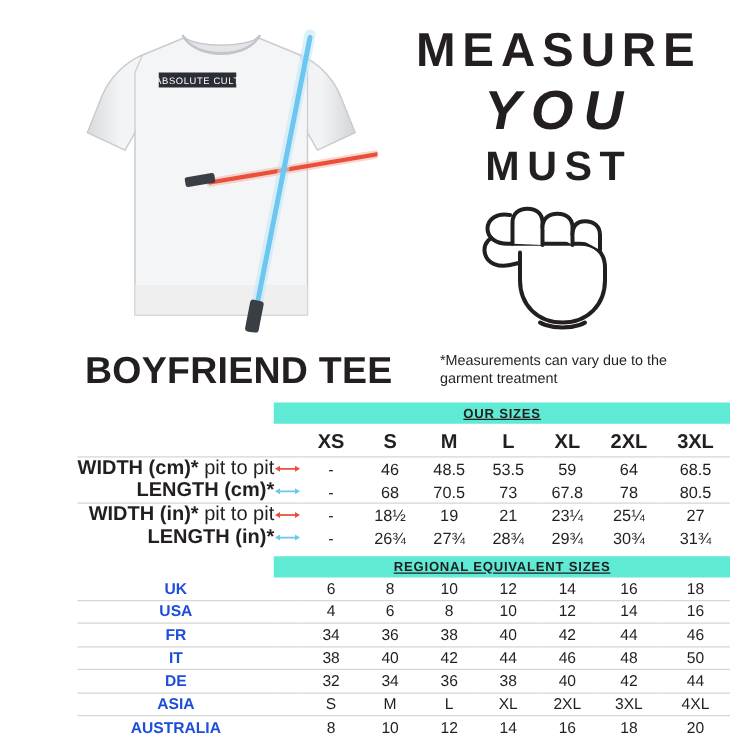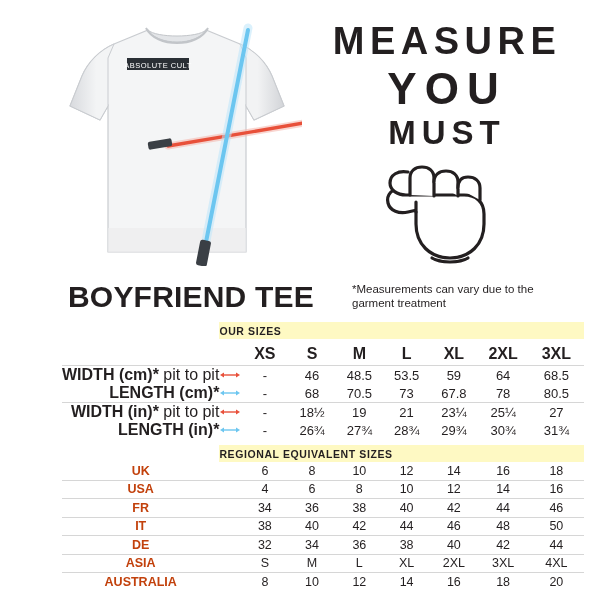--- a/index.html
+++ b/index.html
@@ -45,21 +45,21 @@
     width: 258px;
     text-align: center;
   }
   .headline .ln {
     font-weight: bold;
     color: #231f20;
     line-height: 1.04;
     white-space: nowrap;
   }
   .headline .ln1 { font-size: 38px; letter-spacing: 5.5px; }
-  .headline .ln2 { font-size: 44px; letter-spacing: 8px; margin-top: 4px; }
+  .headline .ln2 { font-size: 44px; letter-spacing: 8px; margin-top: 4px; font-style: italic; }
   .headline .ln3 { font-size: 33px; letter-spacing: 6px; margin-top: 5px; }
 
   .hand-wrap {
     position: absolute;
     left: 372px;
     top: 162px;
     width: 140px;
     height: 104px;
   }
 
@@ -97,26 +97,28 @@
     top: 322px;
     width: 522px;
     border-collapse: collapse;
     font-size: 12px;
   }
   .table td, .table th {
     padding: 0;
     border: 0;
   }
   .band {
-    background: #fef9c3;
+    background: #5eead4;
+    text-align: center;
     font-weight: bold;
     font-size: 10.5px;
     letter-spacing: 0.6px;
     height: 17px;
     color: #231f20;
+    text-decoration: underline;
   }
   .rowline {
     border-top: 1px solid #d6d6d6;
   }
 
   .size-head td {
     height: 24px;
     text-align: center;
     font-size: 16px;
     font-weight: bold;
@@ -141,21 +143,21 @@
   .metric-row td { height: 17px; }
   .imperial-row td { height: 17px; }
   .reg-row td {
     height: 17.5px;
     font-size: 12.5px;
   }
   .reg-label {
     text-align: center;
     font-size: 11px;
     font-weight: bold;
-    color: #c2410c;
+    color: #1d4ed8;
   }
   .reg-sep {
     border-left: 1px solid #d6d6d6;
   }
   .arrow-cell {
     width: 22px;
     text-align: center;
     vertical-align: middle;
   }
   .spacer-row td { height: 6px; }

